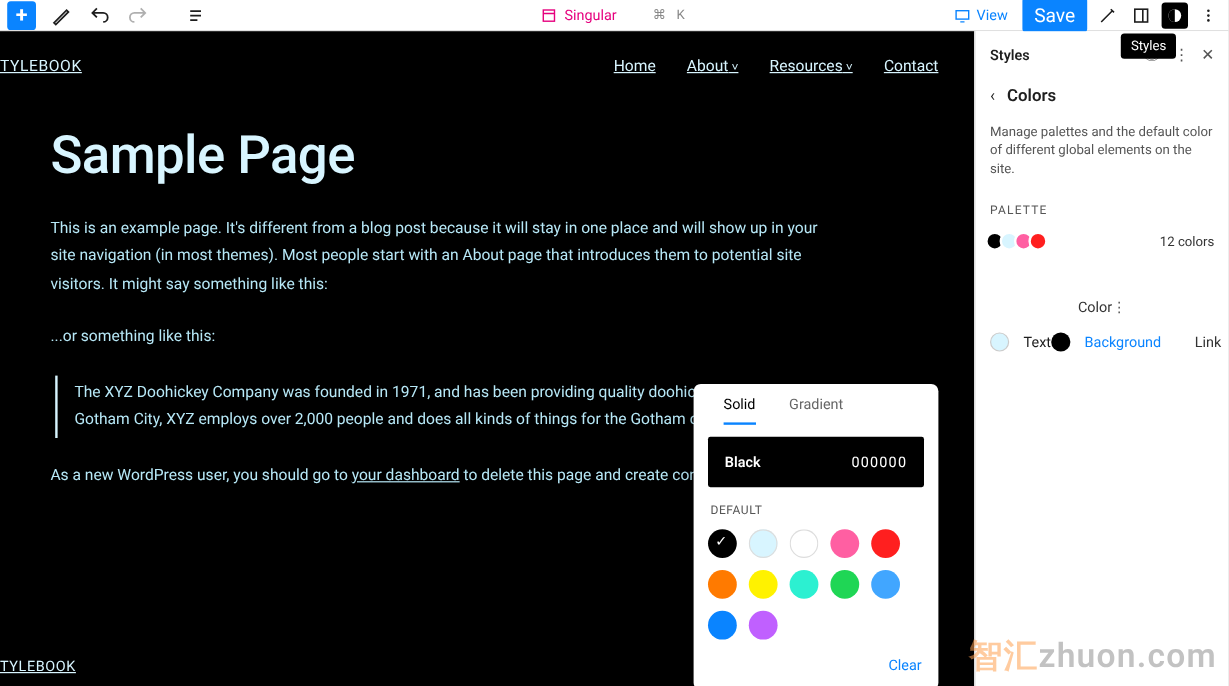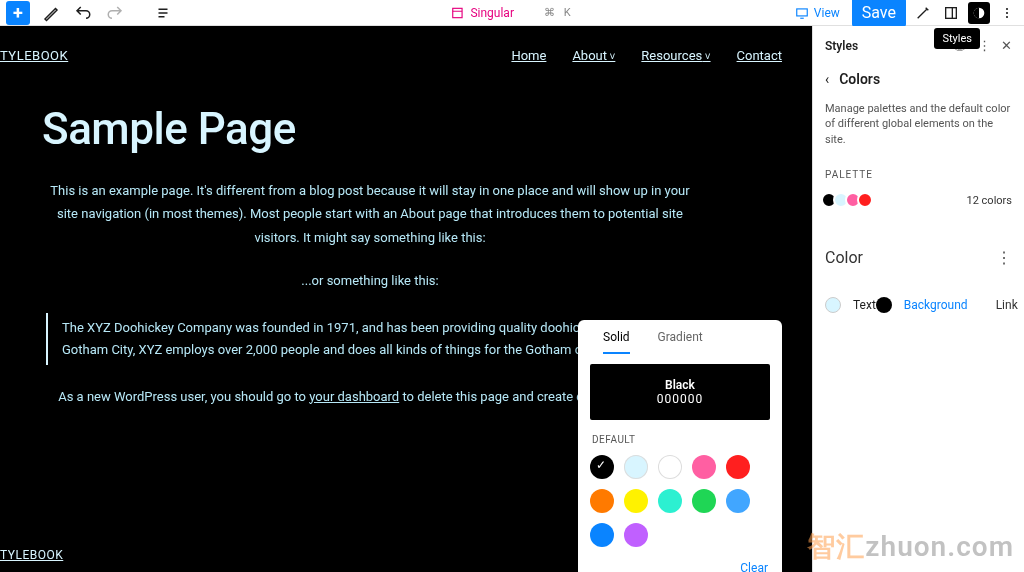--- a/index.html
+++ b/index.html
@@ -29,32 +29,32 @@
 .sidepanel { width:212px; background:#fff; border-left:1px solid #e0e0e0; padding:12px 12px 0 12px; font-size:12px; color:#1e1e1e; position:relative; }
 
 
 .site-nav { display:flex; justify-content:space-between; align-items:center; padding:22px 30px 0 0; font-size:13px; }
 .site-title { text-decoration:underline; letter-spacing:0.5px; }
 .nav-links { display:flex; gap:26px; }
 .nav-links span { text-decoration:underline; cursor:pointer; }
 .nav-links .drop::after { content:" ˅"; font-size:10px; }
 
 .page-title { font-size:44px; font-weight:500; padding:40px 0 24px 42px; color:#d8f5ff; letter-spacing:-0.5px; }
-.body-text { font-size:13px; line-height:1.8; padding:0 42px 20px 42px; max-width:740px; color:#b7e8f7;text-align:center; }
+.body-text { font-size:13px; line-height:1.8; padding:0 42px 20px 42px; max-width:740px; color:#b7e8f7; }
 .quote { border-left:2px solid #d8f5ff; padding:4px 0 4px 14px; margin:0 42px 20px 46px; font-size:13px; line-height:1.7; max-width:700px; color:#b7e8f7; }
 .body-text a { text-decoration:underline; color:inherit; }
 .footer-title { position:absolute; bottom:10px; left:0; font-size:12px; text-decoration:underline; letter-spacing:0.5px; }
 
 
 .picker { position:absolute; left:578px; top:320px; width:204px; background:#fff; border-radius:6px; box-shadow:0 4px 20px rgba(0,0,0,0.25); padding:0; z-index:40; font-size:12px; color:#1e1e1e; }
 .picker-tabs { display:flex; gap:28px; padding:10px 14px 0 25px; font-size:12px; }
 .picker-tabs .tab { padding-bottom:8px; cursor:pointer; }
 .picker-tabs .tab.active { border-bottom:2px solid #0a84ff; color:#000; }
 .picker-tabs .tab.inactive { color:#666; }
-.color-field { margin:10px 12px; background:#000; display:flex; justify-content:space-between; align-items:center; padding:14px 14px; border-radius:2px; font-size:12px;flex-direction:column; }
+.color-field { margin:10px 12px; background:#000; display:flex; justify-content:space-between; align-items:center; padding:14px 14px; border-radius:2px; font-size:12px; }
 .color-field .name { color:#fff; font-weight:600; }
 .color-field .hex { color:#fff; letter-spacing:1px; }
 .default-label { font-size:10px; letter-spacing:0.5px; color:#555; padding:4px 14px 6px; text-transform:uppercase; }
 .swatches { display:flex; flex-wrap:wrap; gap:10px; padding:4px 12px 8px; }
 .swatch { width:24px; height:24px; border-radius:50%; cursor:pointer; position:relative; }
 .swatch.stroke { box-shadow: inset 0 0 0 1px #ddd; }
 .swatch.sel::after { content:"✓"; color:#fff; position:absolute; left:6px; top:3px; font-size:12px; }
 .clear-row { text-align:right; padding:6px 14px 14px; }
 .clear-link { color:#0a84ff; cursor:pointer; font-size:12px; }
 
@@ -65,21 +65,21 @@
 .sp-hicons span { cursor:pointer; font-size:13px; }
 .sp-breadcrumb { display:flex; align-items:center; gap:10px; margin-bottom:14px; }
 .sp-breadcrumb .back { cursor:pointer; font-size:14px; }
 .sp-breadcrumb .label { font-weight:600; font-size:14px; }
 .sp-desc { font-size:11px; color:#555; line-height:1.4; margin-bottom:22px; }
 .sp-section-label { font-size:10px; letter-spacing:1px; color:#555; margin-bottom:12px; }
 .palette-row { display:flex; align-items:center; justify-content:space-between; margin-bottom:40px; }
 .palette-dots { display:flex; }
 .pd { width:16px; height:16px; border-radius:50%; margin-left:-4px; border:2px solid #fff; }
 .count { font-size:11px; color:#333; }
-.sp-sublabel { font-size:16px; color:#333; margin-bottom:22px; display:flex; justify-content:space-between; align-items:center; }
+.sp-sublabel { font-size:12px; color:#333; margin-bottom:6px; display:flex; justify-content:center; align-items:center; }
 .sp-sublabel .dots { cursor:pointer; color:#555; }
 .element-list { display:flex; flex-direction:row; }
 .el-row { display:flex; align-items:center; gap:12px; padding:8px 0; font-size:12px; cursor:pointer; }
 .el-row.active { color:#0a84ff; }
 .el-sw { width:16px; height:16px; border-radius:50%; }
 .el-sw.text { background:#d8f5ff; border:1px solid #ccc; }
 .el-sw.bg { background:#000; }
 .el-row.indent { padding-left:28px; color:#333; }
 
 

